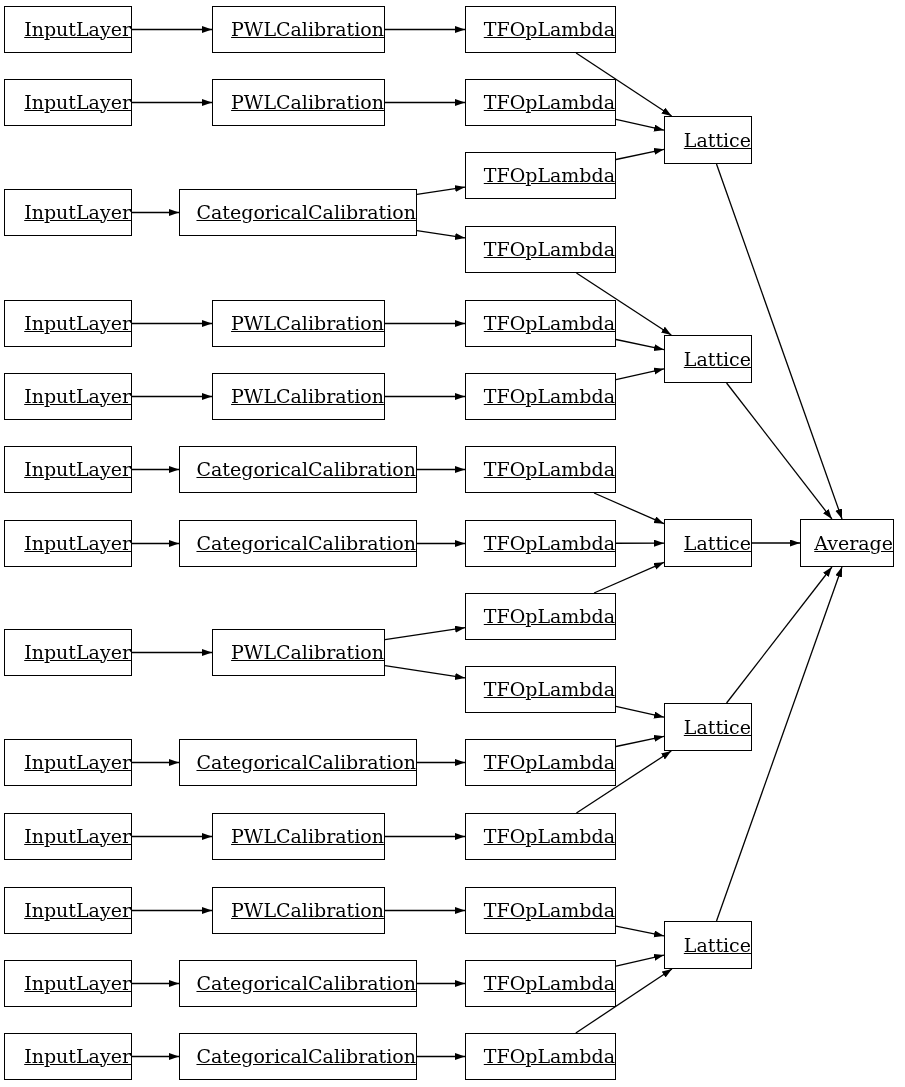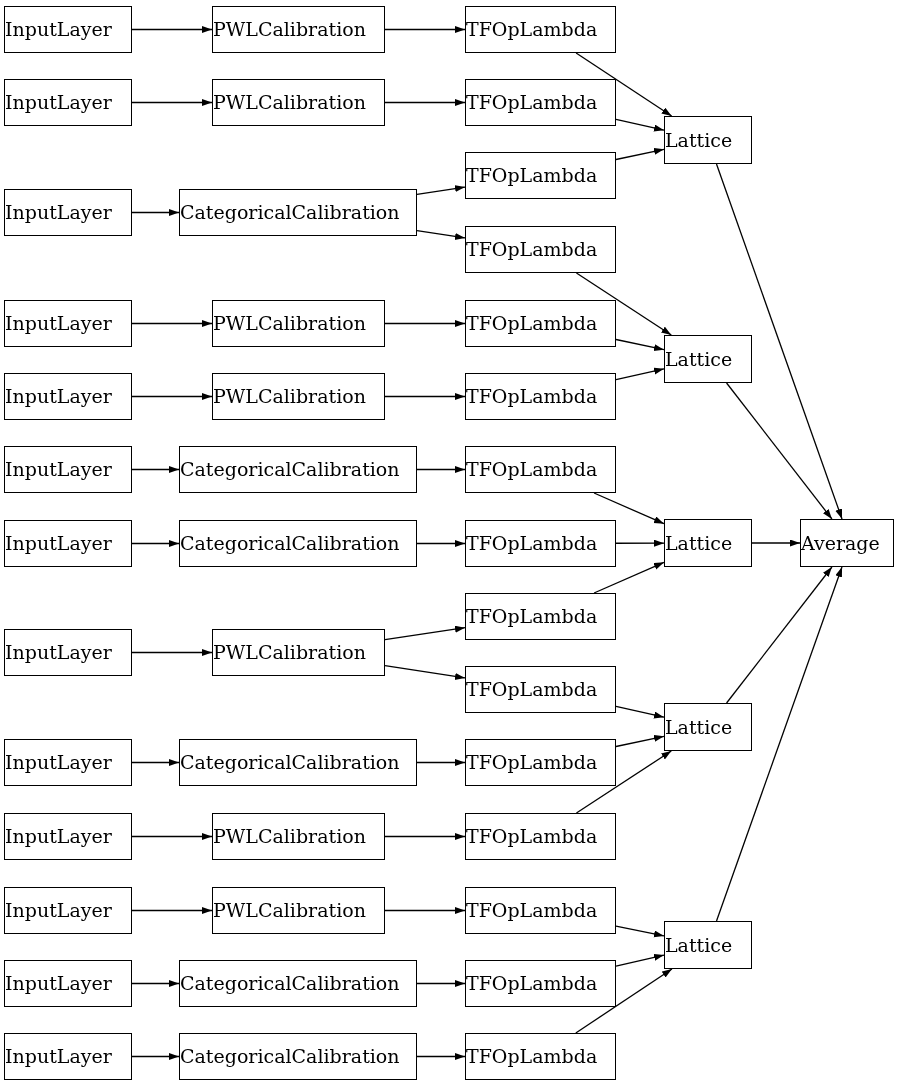--- a/index.html
+++ b/index.html
@@ -14,24 +14,25 @@
   .edge-layer{position:absolute;left:0;top:0;}
   .edge{stroke:#000000;stroke-width:1.3;fill:none;}
   .node{
     position:absolute;
     box-sizing:border-box;
     border:1.5px solid #000000;
     background:#ffffff;
     color:#000000;
     display:flex;
     align-items:center;
-    justify-content:flex-start;
+    justify-content:flex-end;
     font-size:19px;
     line-height:1;
     white-space:nowrap;
+    text-decoration:underline;
   }
 </style>
 </head>
 <body>
 
 <div class="canvas">
 
   <svg class="edge-layer" width="905" height="1087">
     <defs>
       <marker id="arrow" markerUnits="userSpaceOnUse" markerWidth="12" markerHeight="9" refX="10" refY="3.5" orient="auto">

